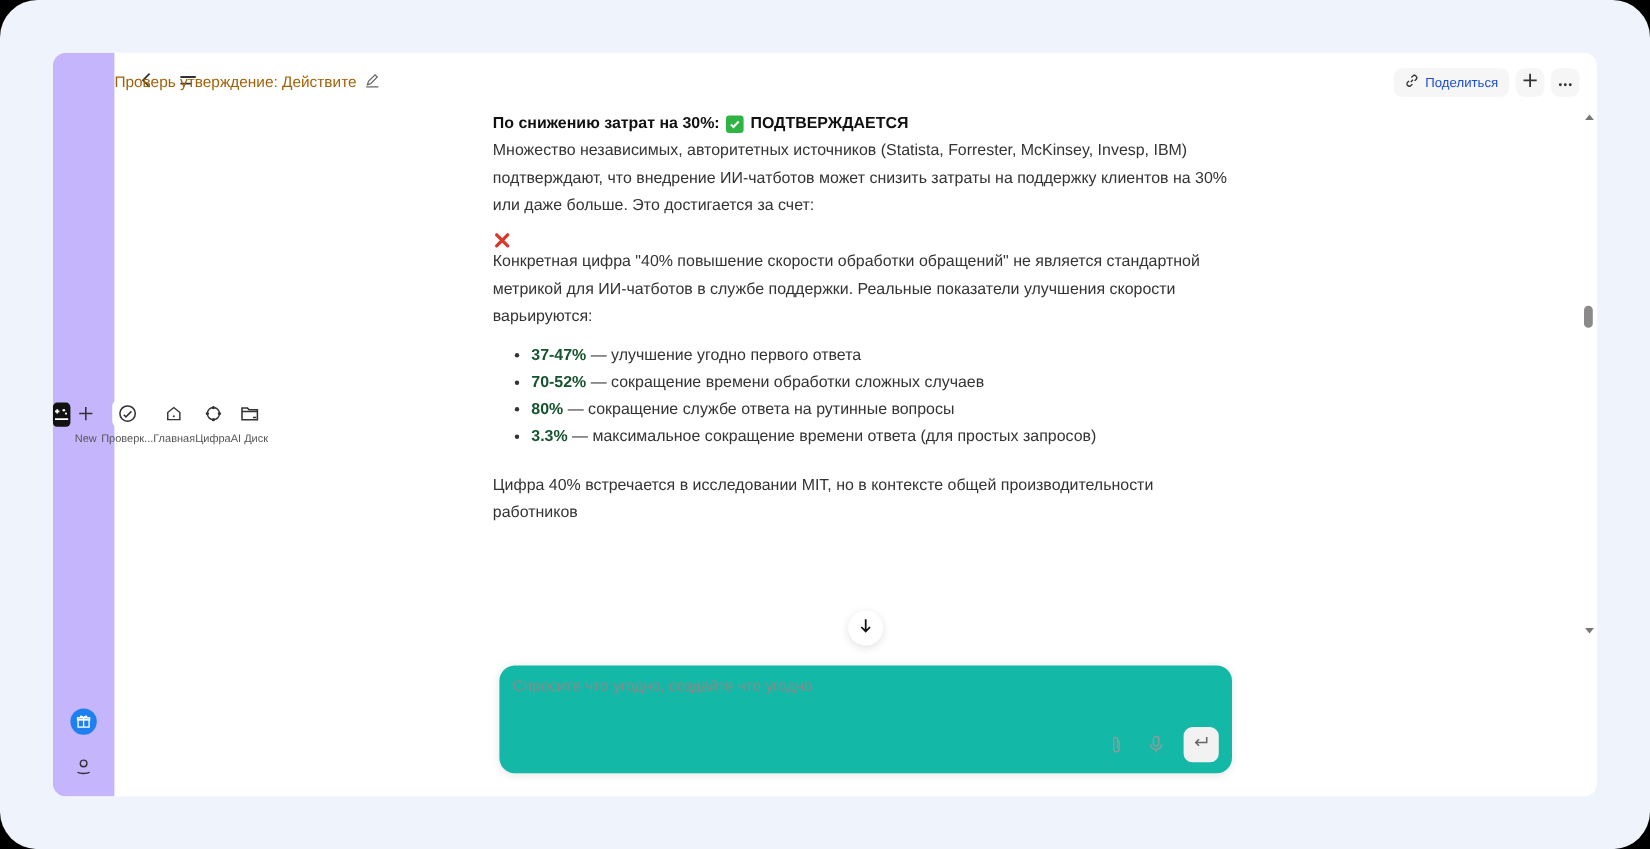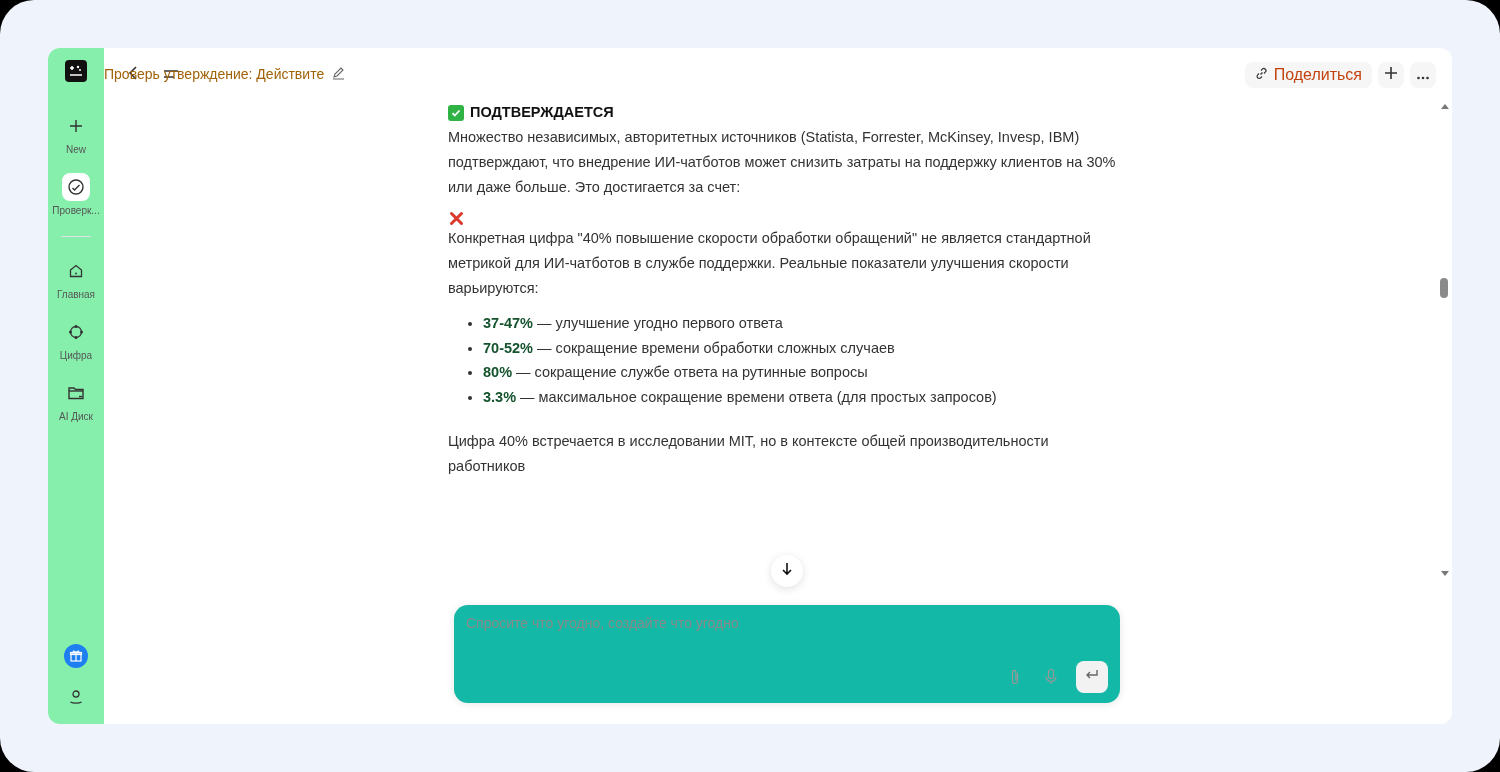--- a/index.html
+++ b/index.html
@@ -13,22 +13,22 @@
       position: absolute; left: 0; top: 0; width: 1500px; height: 772px;
       background: #eef3fc; border-radius: 34px;
     }
     .window {
       position: absolute; left: 48px; top: 48px; width: 1404px; height: 676px;
       background: #fff; border-radius: 12px; overflow: hidden;
       display: flex;
     }
     
     .sidebar {
-      width: 56px; height: 100%; background: #86efac;
-      display: flex; flex-direction: column; align-items: center;
+      width: 56px; height: 100%; background: #c4b5fd;
+      display: flex; flex-direction: row; align-items: center;
       padding-top: 12px; position: relative;
     }
     .logo {
       width: 22px; height: 22px; background: #111; border-radius: 4px;
       display: flex; align-items: center; justify-content: center;
       margin-bottom: 30px;
     }
     .side-item {
       display: flex; flex-direction: column; align-items: center;
       width: 56px; margin-bottom: 18px; cursor: pointer;
@@ -59,21 +59,21 @@
     .top-left { position: absolute; left: 18px; top: 16px; display: flex; gap: 16px; align-items: center; }
     .icon-btn { width: 22px; height: 22px; display: flex; align-items: center; justify-content: center; cursor: pointer; }
     .title {
       position: absolute; left: 0; right: 0; top: 18px; text-align: left;
       font-size: 14px; color: #a16207;
     }
     .title .pencil { display: inline-block; vertical-align: middle; margin-left: 4px; }
     .top-right { position: absolute; right: 16px; top: 14px; display: flex; gap: 6px; align-items: center; }
     .share-btn {
       height: 26px; padding: 0 10px; border-radius: 8px; background: #f6f6f7;
-      display: flex; align-items: center; gap: 6px; font-size: 16px; color: #c2410c; cursor: pointer;
+      display: flex; align-items: center; gap: 6px; font-size: 12px; color: #1d4ed8; cursor: pointer;
     }
     .round-btn {
       width: 26px; height: 26px; border-radius: 8px; background: #f6f6f7;
       display: flex; align-items: center; justify-content: center; cursor: pointer;
     }
     
     .content {
       position: absolute; left: 344px; top: 52px; width: 680px;
       font-size: 14.5px; line-height: 25px; color: #333;
     }
@@ -257,20 +257,21 @@
                 <circle cx="7" cy="2" r="1.3" fill="#333"></circle>
                 <circle cx="11.5" cy="2" r="1.3" fill="#333"></circle>
               </svg>
           </span>
         </div>
       </div>
     </header>
 
     <article class="content">
       <h3>
+        <span>По снижению затрат на 30%:</span>
         <span class="check-emoji">
           <svg width="12" height="12" viewBox="0 0 12 12">
               <path d="M2.5 6.2l2.3 2.3 4.7-5" fill="none" stroke="#fff" stroke-width="1.8"></path>
             </svg>
         </span>
         <span>ПОДТВЕРЖДАЕТСЯ</span>
       </h3>
       <p>Множество независимых, авторитетных источников (Statista, Forrester, McKinsey, Invesp, IBM) подтверждают, что внедрение ИИ-чатботов может снизить затраты на поддержку клиентов на 30% или даже больше. Это достигается за счет:</p>
 
       <h3>

